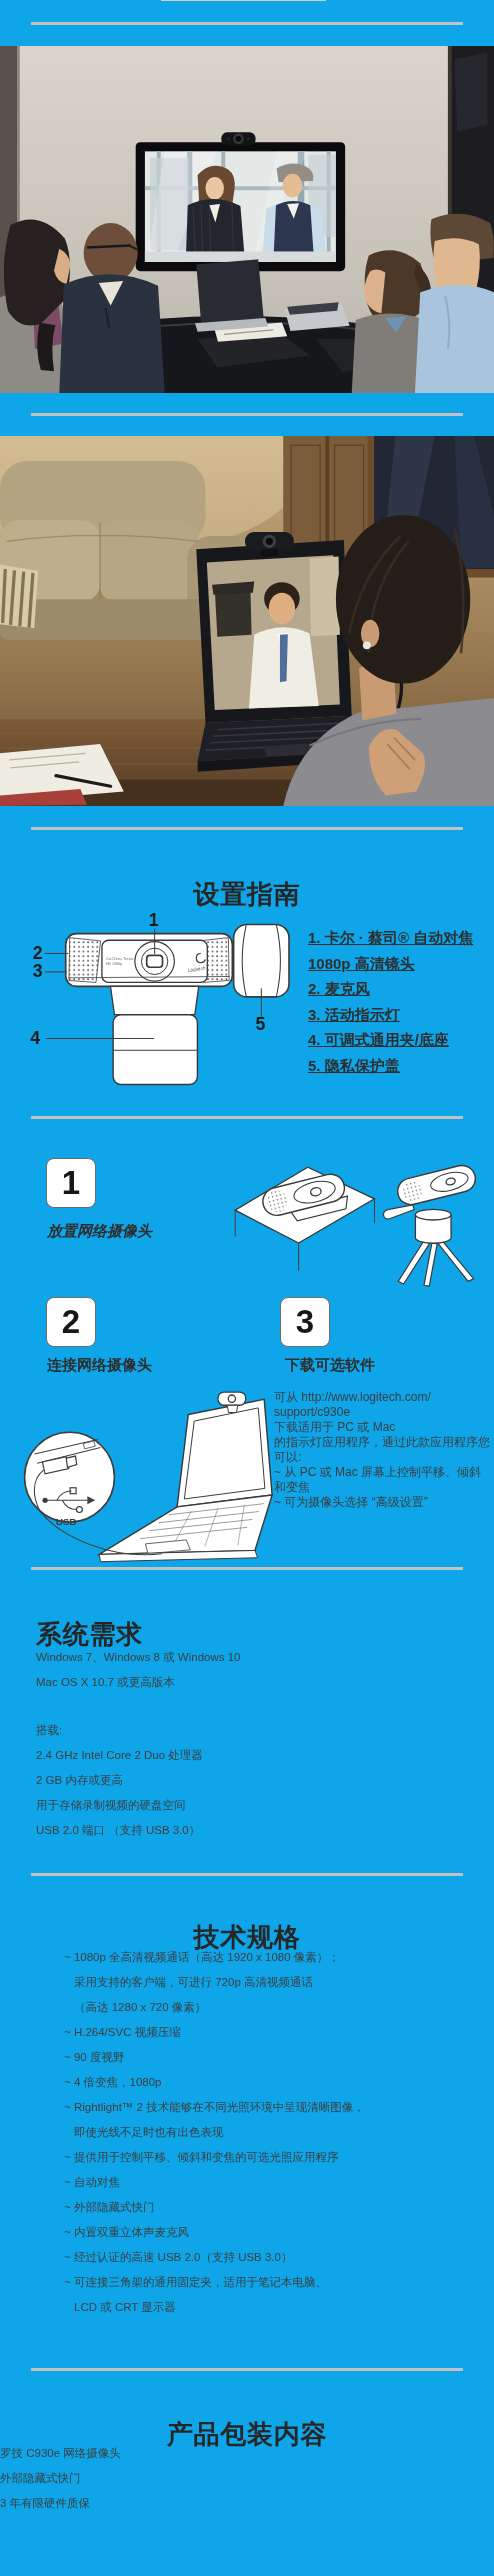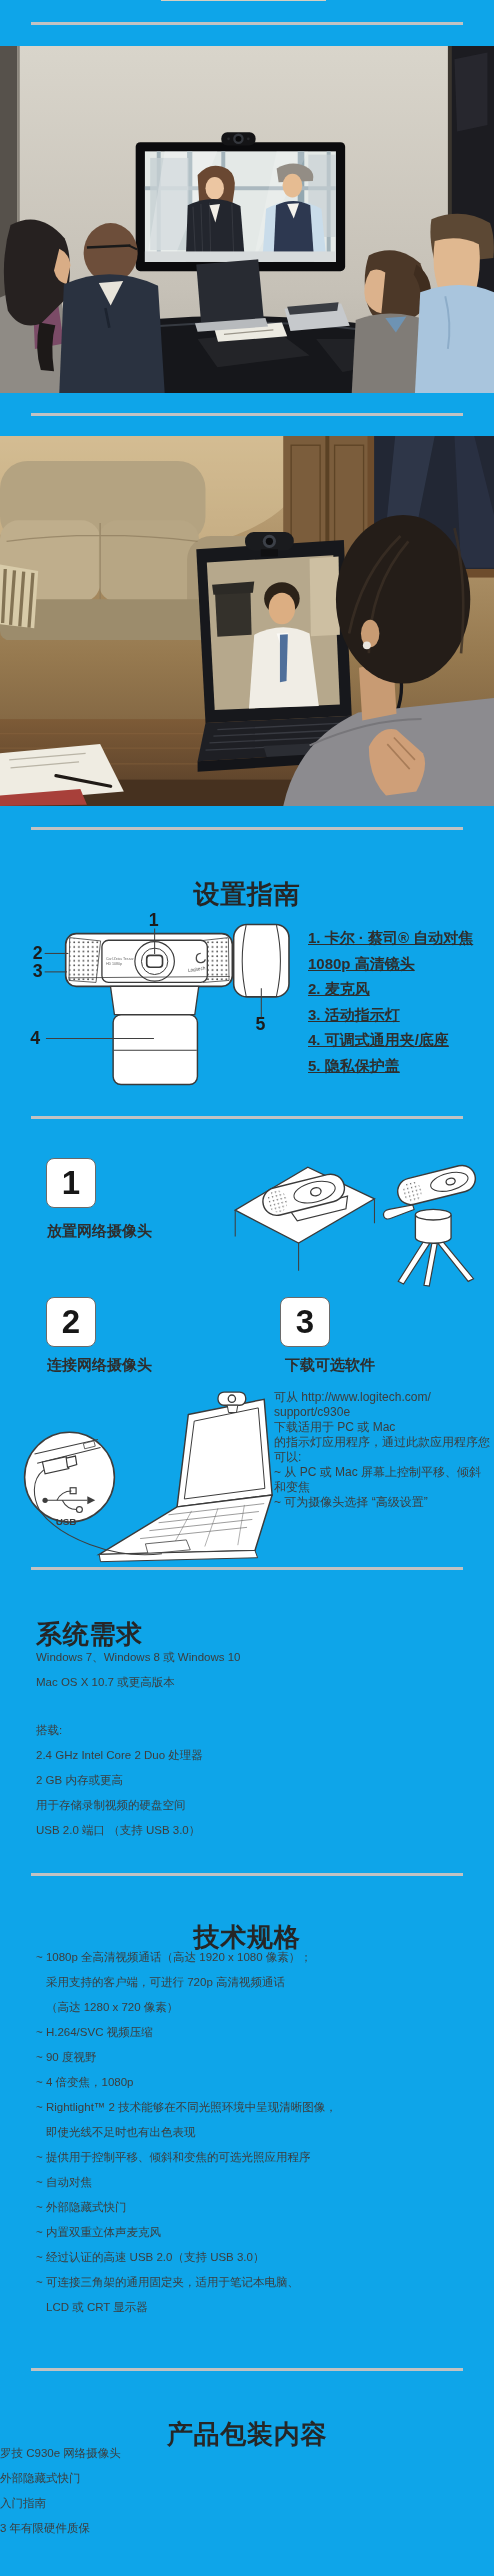--- a/index.html
+++ b/index.html
@@ -19,28 +19,28 @@
   #t-sys{top:1595px;left:36px;}
   #t-tech{top:1898px;}
   #t-pack{top:2395px;}
   .diagram{position:absolute;left:26px;top:908px;width:277px;height:191px;}
   .features{position:absolute;left:308px;top:925px;font-size:15px;font-weight:700;color:#2e2e2e;line-height:25.6px;white-space:nowrap;text-decoration:underline;}
   .stepbox{position:absolute;width:48px;height:48px;border:1.3px solid #6a6a6a;border-radius:8px;
            display:flex;align-items:center;justify-content:center;
            font-size:33px;font-weight:700;color:#171717;background:#fff;}
   #box1{left:46px;top:1158px;} #box2{left:46px;top:1297px;} #box3{left:280px;top:1297px;}
   .steplabel{position:absolute;font-size:15px;font-weight:700;color:#2e2e2e;white-space:nowrap;}
-  #lab1{left:47px;top:1222px;} #lab2{left:47px;top:1356px;} #lab3{left:285px;top:1356px;}
+  #lab1{left:47px;top:1222px;font-style:italic;} #lab2{left:47px;top:1356px;} #lab3{left:285px;top:1356px;}
   .illus{position:absolute;}
   #illus1{left:224px;top:1144px;width:264px;height:152px;}
   #illus2{left:20px;top:1388px;width:264px;height:185px;}
   .step3text{position:absolute;left:274px;top:1390px;font-size:12px;line-height:15px;color:#3d3d3d;white-space:nowrap;}
   .bodyblock{position:absolute;left:36px;font-size:11.5px;color:#3d3d3d;line-height:25px;white-space:nowrap;}
   #sys-os{top:1645px;} #sys-with{top:1718px;} #sys-hw{top:1743px;}
-  #tech-list{top:1945px;line-height:25px;}
+  #tech-list{top:1945px;line-height:25px;margin-left:28px;}
   #tech-list .ind{padding-left:10px;}
   .pack-list{position:absolute;left:0;top:2441px;width:494px;text-align:left;font-size:11.5px;color:#3d3d3d;line-height:25px;}
   .co{font-size:27px;font-weight:700;fill:#1c1c1c;font-family:"Liberation Sans","DejaVu Sans",sans-serif;}
   .ln{stroke:#3f3f3f;stroke-width:1.6;fill:none;}
   .outline{fill:#fff;stroke:#3a3a3a;}
 </style>
 </head>
 <body>
 
 <div class="page">
@@ -442,18 +442,17 @@
     <div>~ 可连接三角架的通用固定夹，适用于笔记本电脑、</div>
     <div class="ind">LCD 或 CRT 显示器</div>
   </div>
 
   <div class="divider d7"></div>
 
   <h2 class="sec-title center" id="t-pack">产品包装内容</h2>
   <div class="pack-list">
     <div>罗技 C930e 网络摄像头</div>
     <div>外部隐藏式快门</div>
-    <div>入门指南</div>
     <div>3 年有限硬件质保</div>
   </div>
 
 </div>
 
 
 </body></html>

